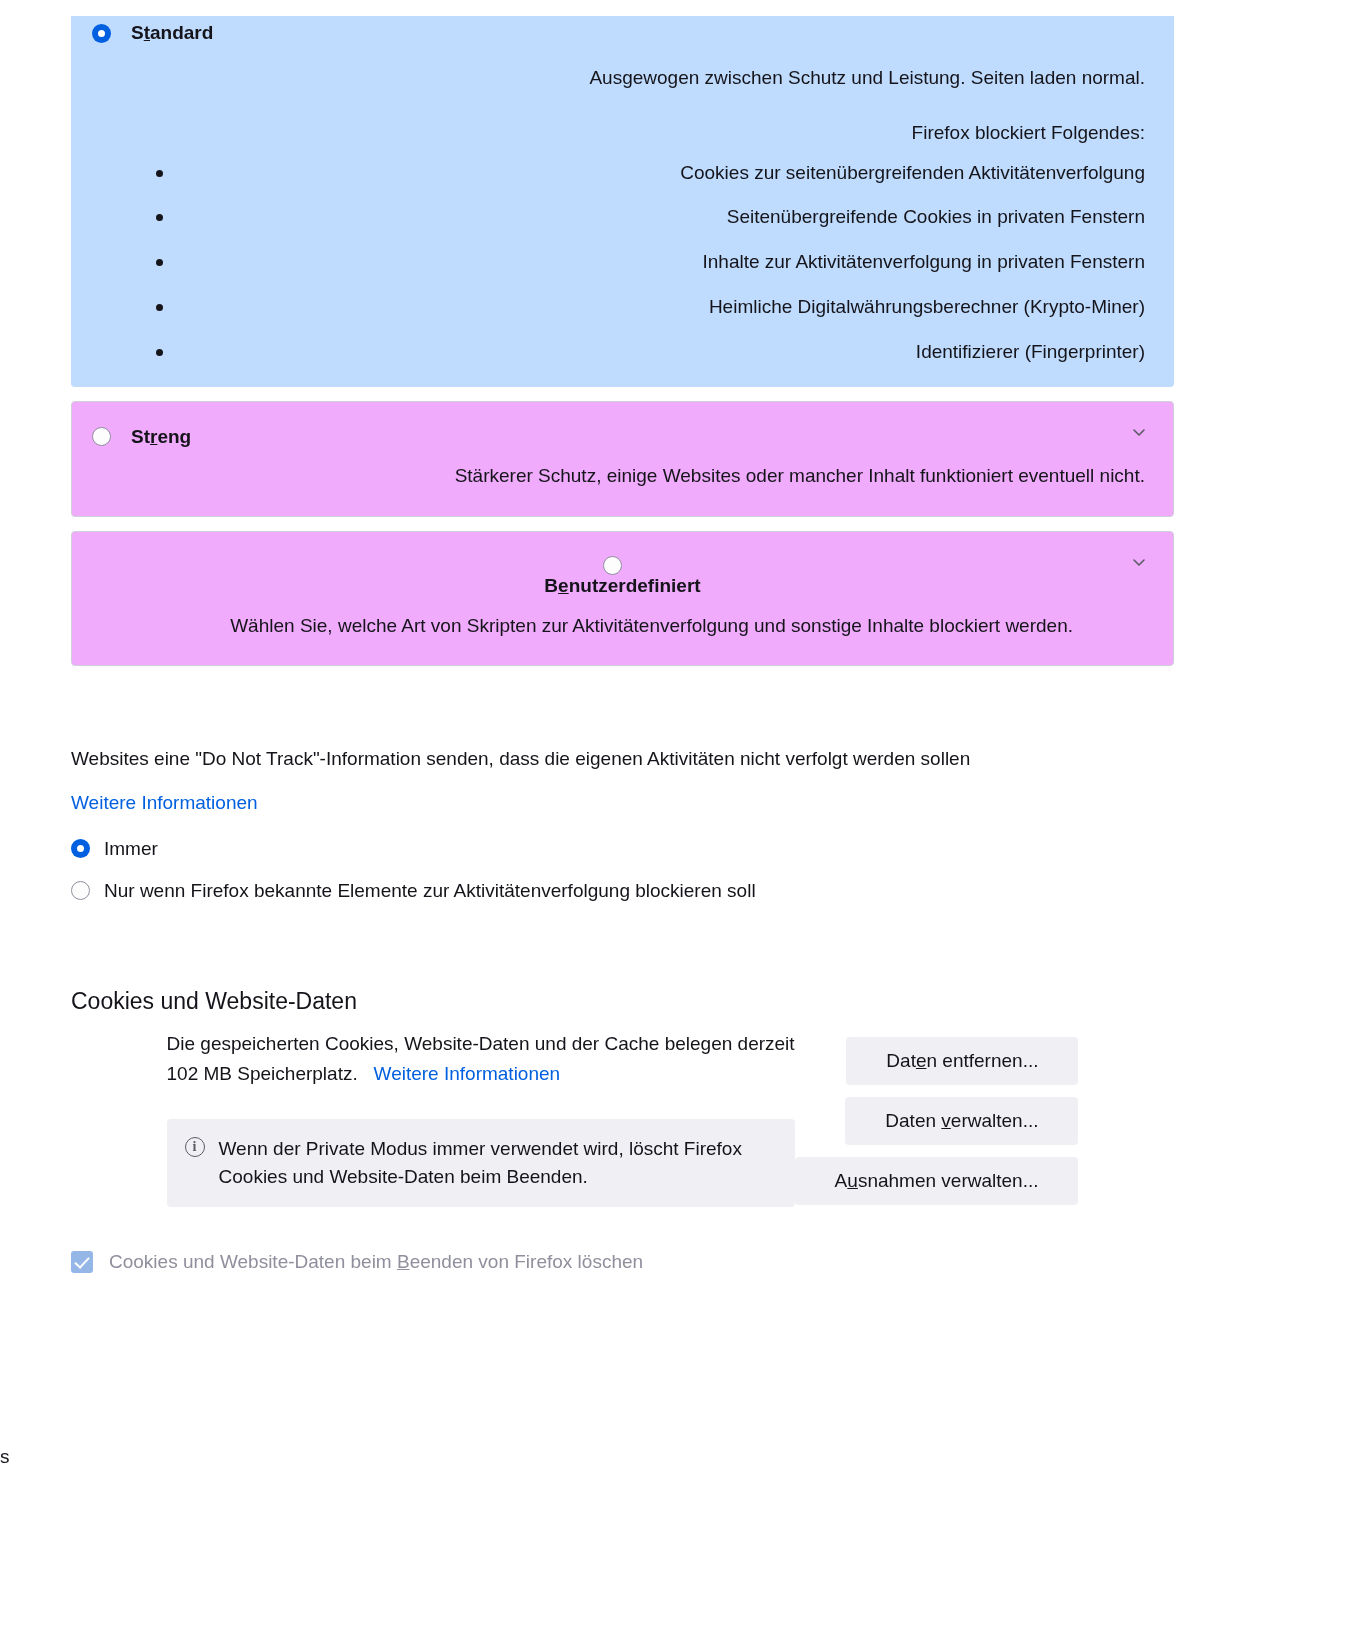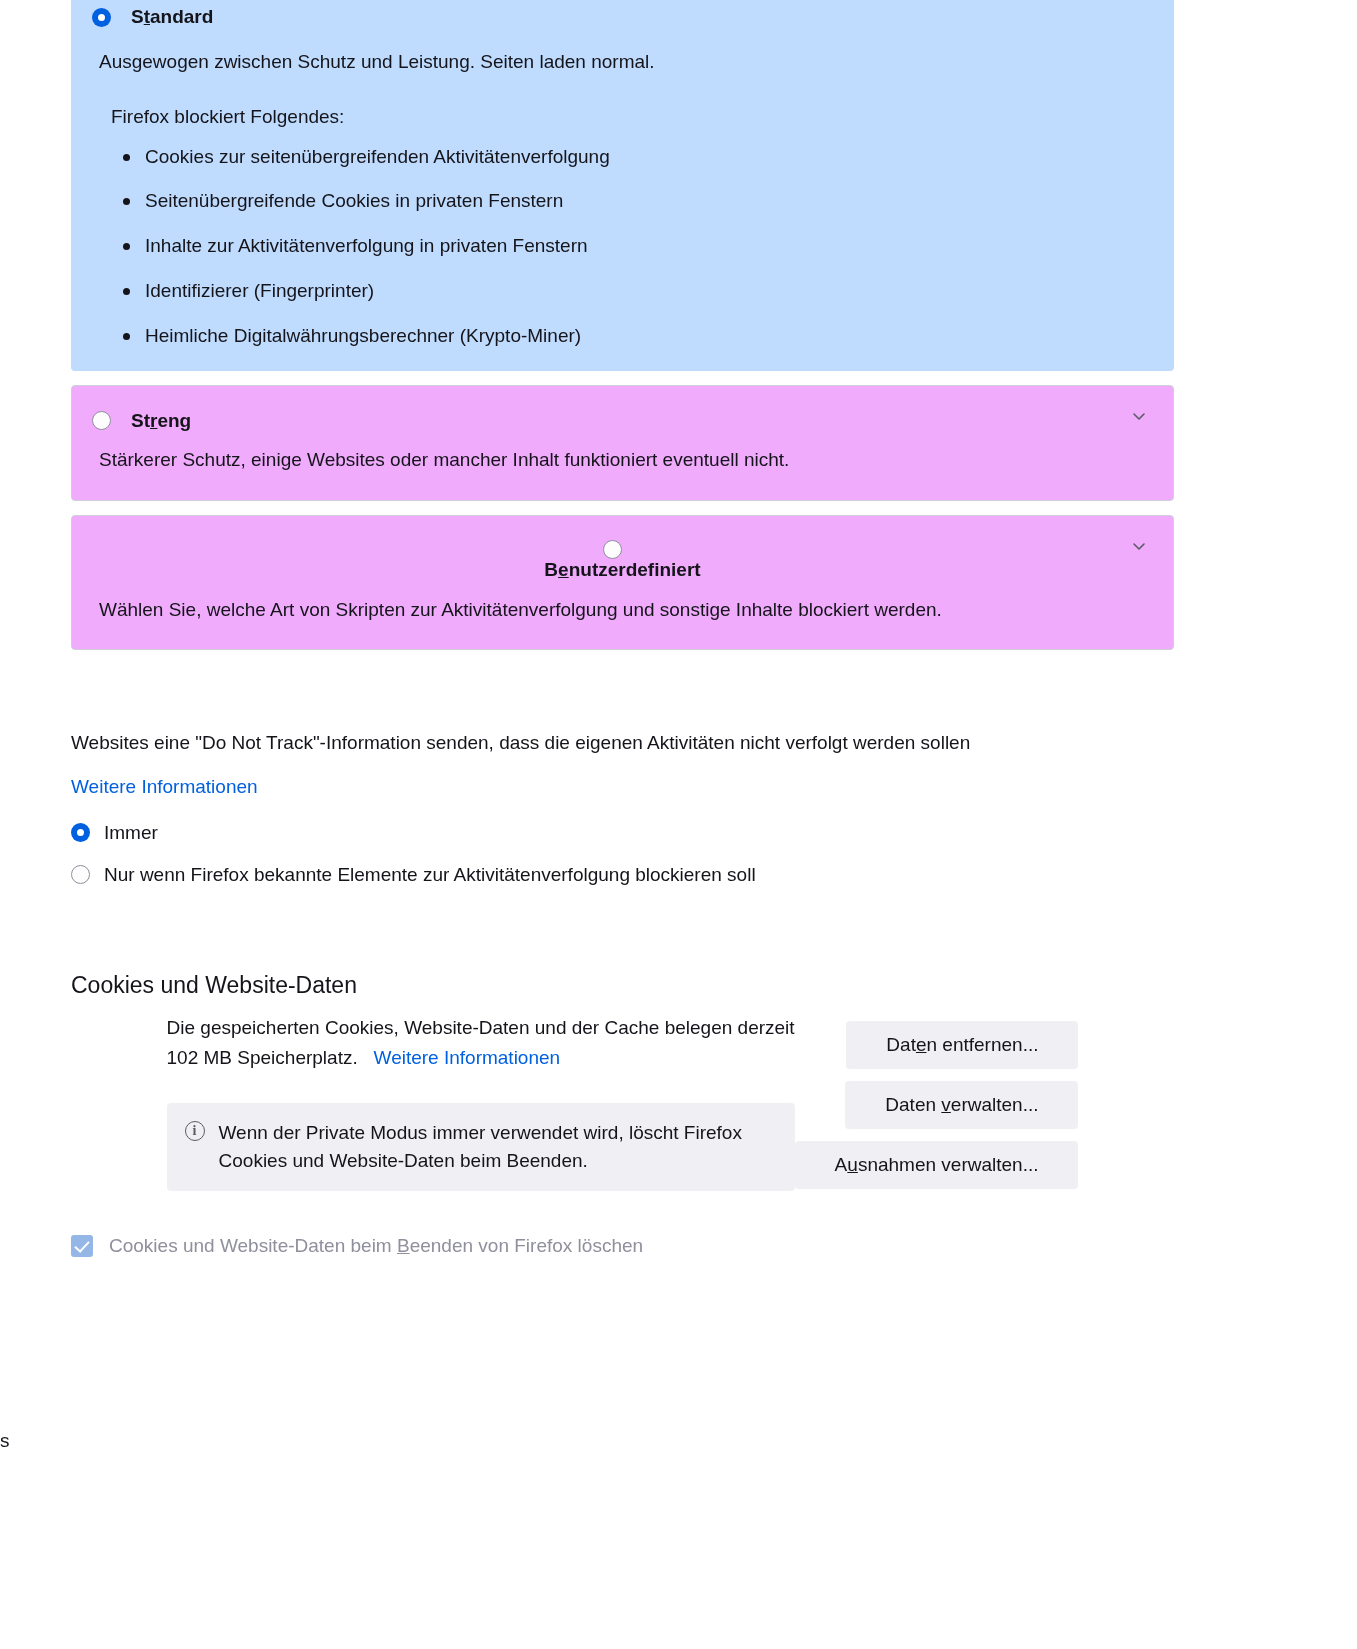--- a/index.html
+++ b/index.html
@@ -14,21 +14,21 @@
     width: 1357px;
     height: 1649px;
     position: relative;
     overflow: hidden;
     font-size: 19px;
   }
 
   .page {
     position: absolute;
     left: 0;
-    top: 0;
+    top: 16px;
     width: 1320px;
   }
 
   
   .card {
     margin: 0 146px 0 71px;
     border: 1px solid #cfcfd8;
     border-radius: 4px;
     background: #f0abfc;
     position: relative;
@@ -89,21 +89,22 @@
     position: absolute;
     right: 26px;
     top: 22px;
     width: 16px;
     height: 16px;
     color: #5b5b66;
   }
   .chevron svg { display: block; }
 
   .card-body {
-    padding: 0 28px 22px 27px;
+    padding: 0 28px 22px 60px;
+    text-align: right;
   }
   .card-desc {
     margin: 14px 0 0 0;
     font-size: 19px;
     line-height: 1.45;
     color: #15141a;
   }
   .blocks-label {
     margin: 30px 0 0 12px;
     font-size: 19px;
@@ -272,22 +273,22 @@
       <span class="radio checked"></span>
       <span class="card-title"><span>S</span><span class="u">t</span><span>andard</span></span>
     </div>
     <div class="card-body">
       <p class="card-desc">Ausgewogen zwischen Schutz und Leistung. Seiten laden normal.</p>
       <div class="blocks-label">Firefox blockiert Folgendes:</div>
       <ul class="block-list">
         <li>Cookies zur seitenübergreifenden Aktivitätenverfolgung</li>
         <li>Seitenübergreifende Cookies in privaten Fenstern</li>
         <li>Inhalte zur Aktivitätenverfolgung in privaten Fenstern</li>
+        <li>Heimliche Digitalwährungsberechner (Krypto-Miner)</li>
         <li>Identifizierer (Fingerprinter)</li>
-        <li>Heimliche Digitalwährungsberechner (Krypto-Miner)</li>
       </ul>
     </div>
   </div>
 
   <div class="card" style="margin-top:14px;">
     <div class="card-head" style="padding-top:24px;">
       <span class="radio"></span>
       <span class="card-title"><span>St</span><span class="u">r</span><span>eng</span></span>
     </div>
     <span class="chevron">

